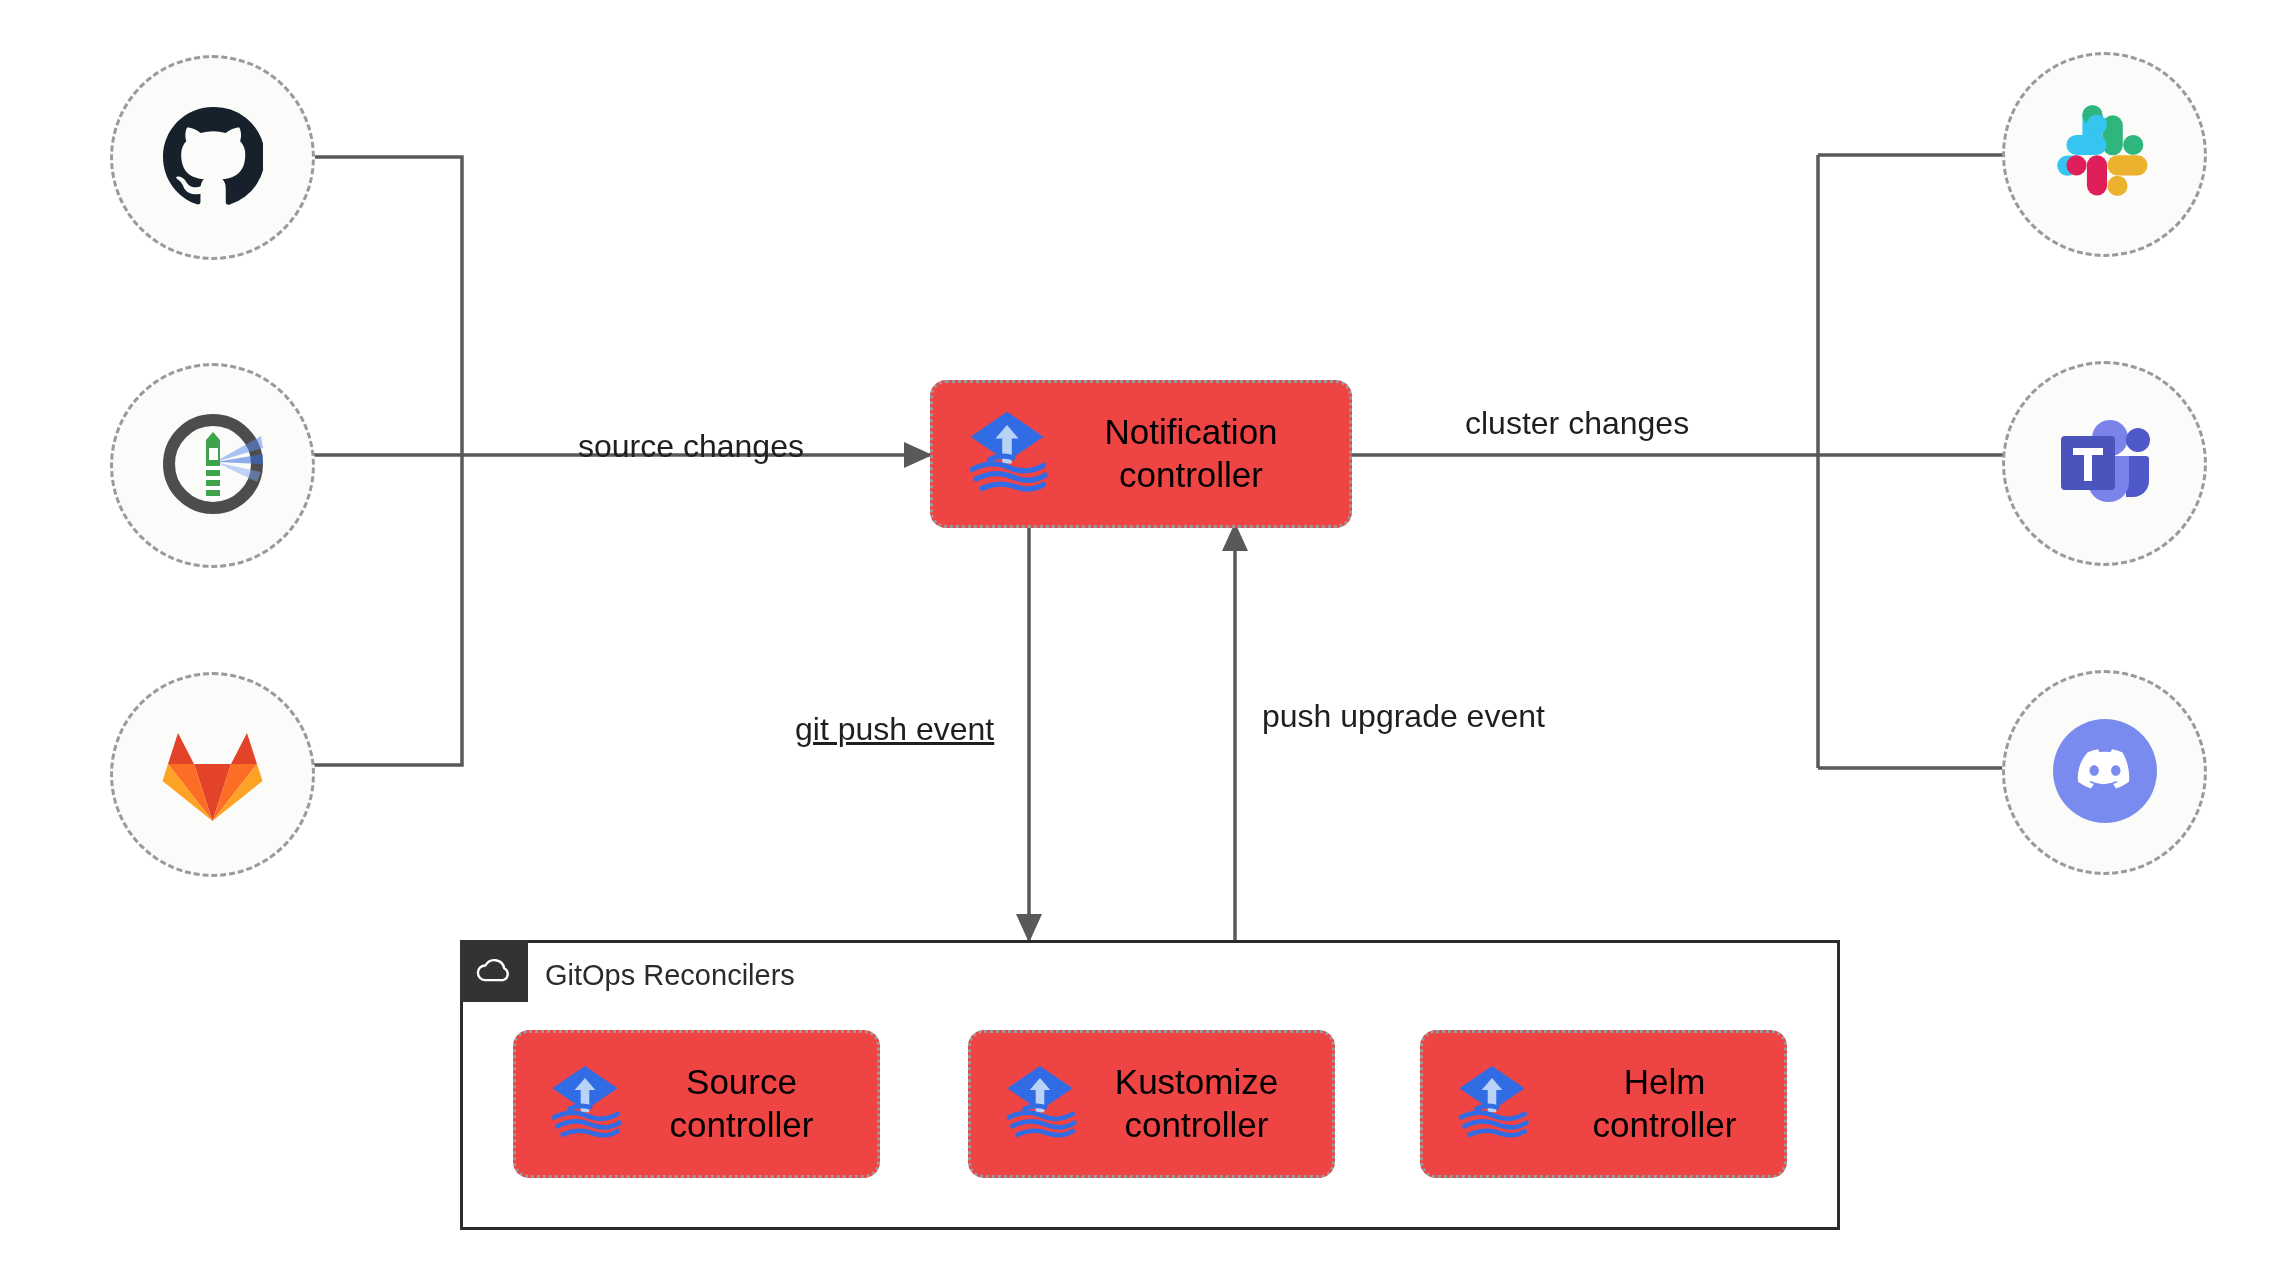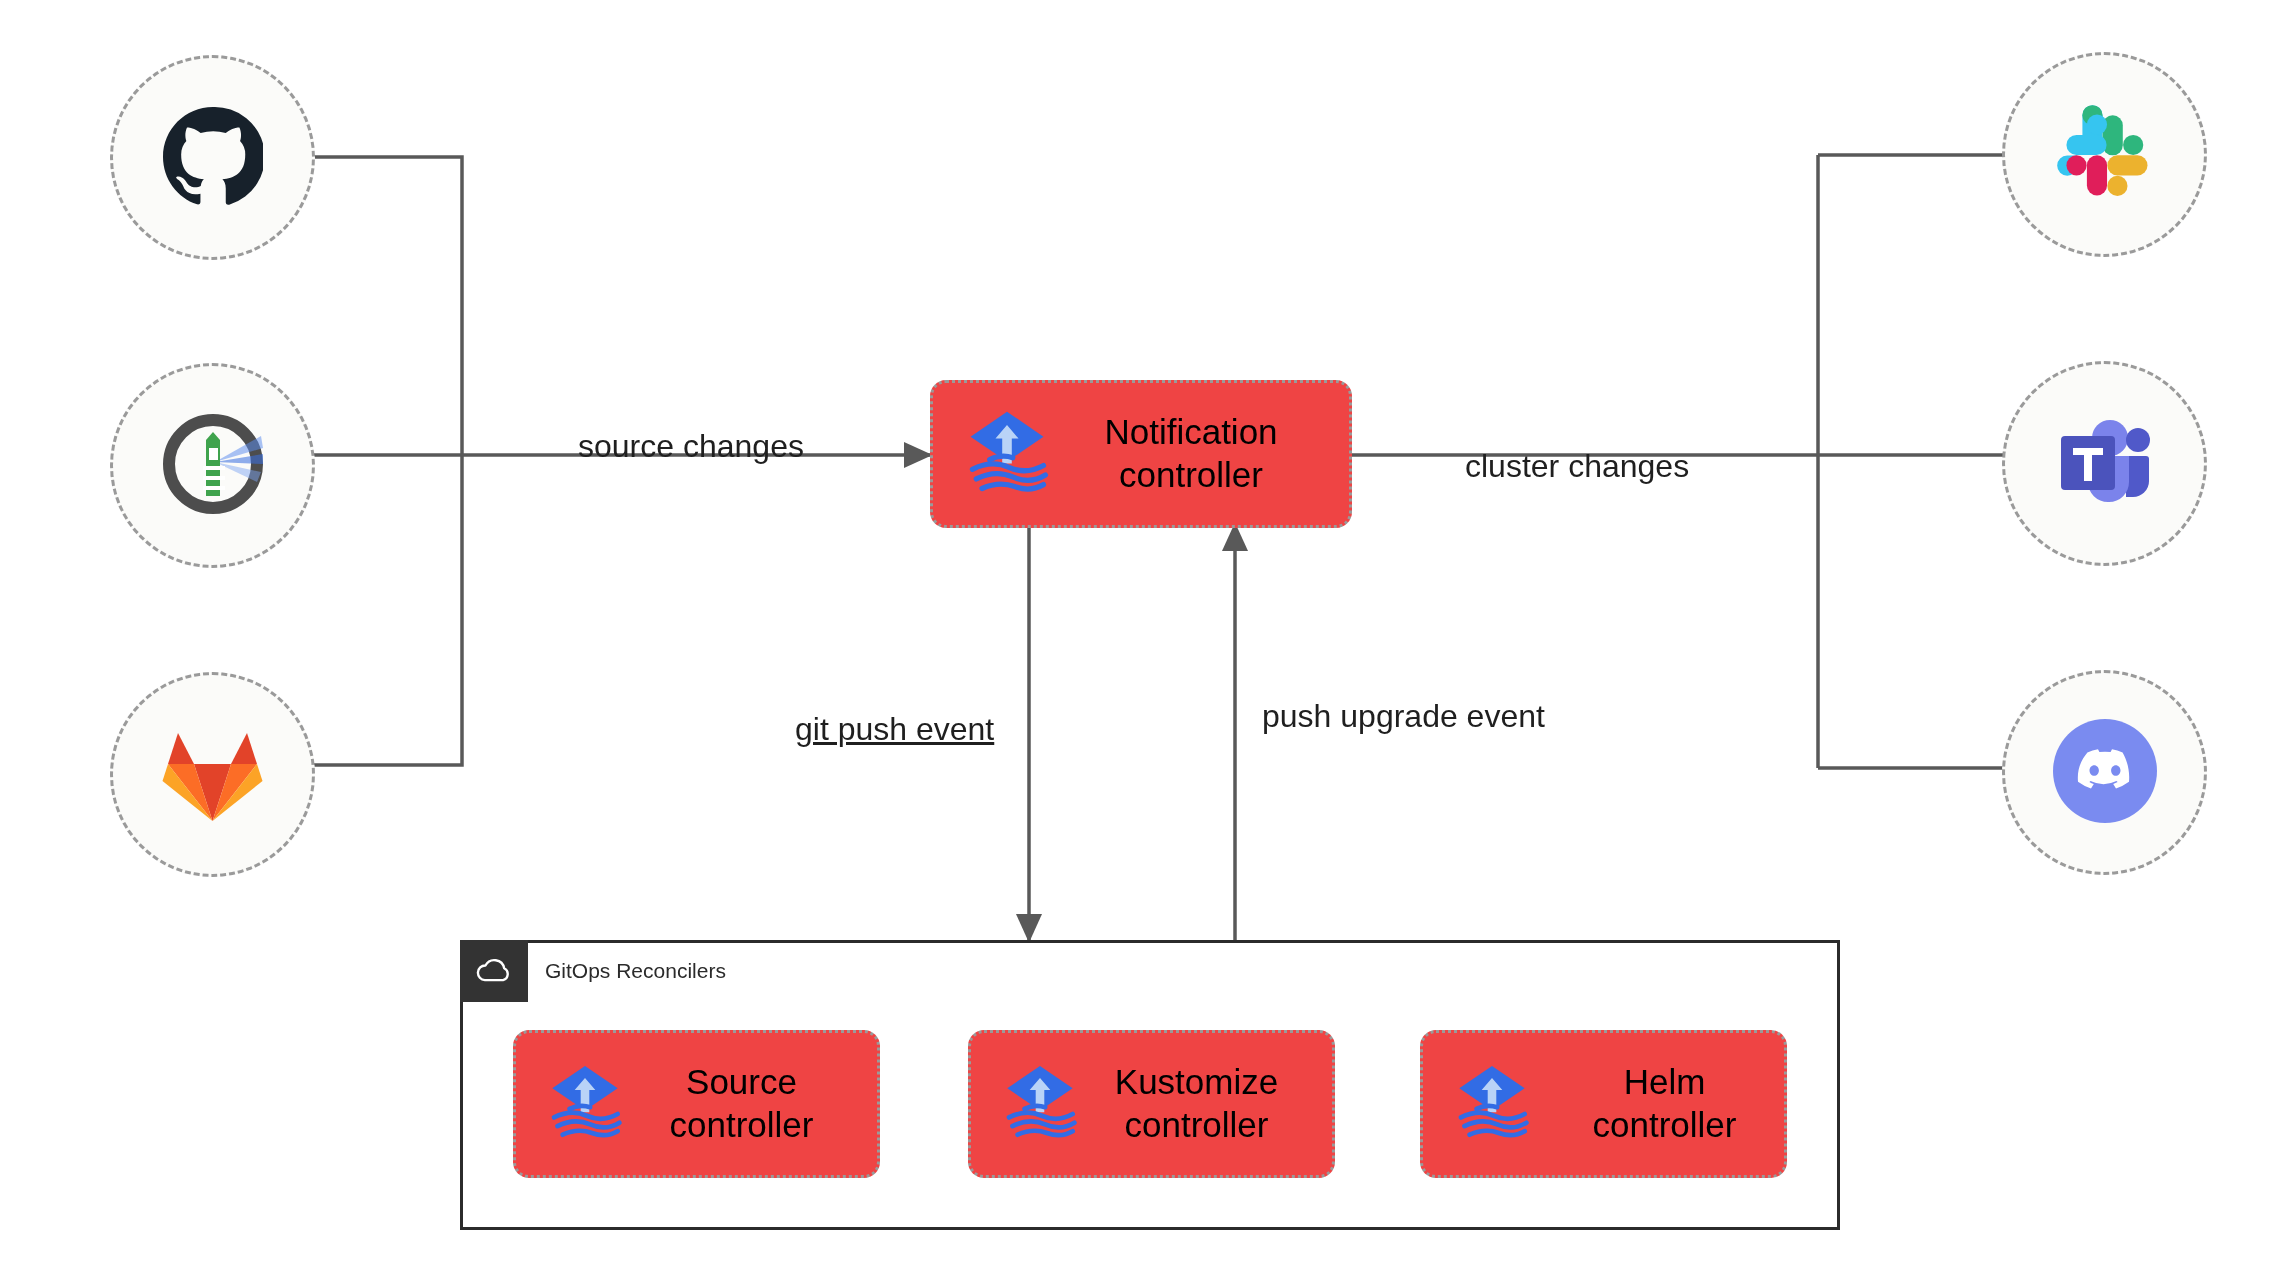--- a/index.html
+++ b/index.html
@@ -67,21 +67,21 @@
   }
   .group-badge {
     position: absolute;
     background: #333333;
     display: flex;
     align-items: center;
     justify-content: center;
   }
   .group-title {
     position: absolute;
-    font-size: 21px;
+    font-size: 29px;
     color: #2b2b2b;
     white-space: nowrap;
   }
 </style>
 </head>
 <body>
 
 <svg id="canvas" viewBox="0 0 2292 1284">
   <defs>
     <marker id="arrow" viewBox="0 0 12 12" refX="10" refY="6" markerWidth="9" markerHeight="9" orient="auto-start-reverse">
@@ -226,21 +226,21 @@
         <path d="M32 58 Q44 52 56 56"></path>
       </g>
     </svg>
   </span>
   <span class="ctrl-label">Notification
 controller</span>
 </div>
 
 <div class="edge-label" style="left:578px; top:405px;margin-top:23px;">source changes</div>
 
-<div class="edge-label" style="left:1465px; top:405px;margin-top:43px;">cluster changes</div>
+<div class="edge-label" style="left:1465px; top:405px;">cluster changes</div>
 
 <div class="edge-label" style="left:795px; top:711px;text-decoration:underline;">git push event</div>
 
 <div class="edge-label" style="left:1262px; top:698px;">push upgrade event</div>
 
 <div class="group-box" style="left:460px; top:940px; width:1380px; height:290px;"></div>
 
 <div class="group-badge" style="left:460px; top:940px; width:68px; height:62px;">
   <svg width="40" height="26" viewBox="0 0 44 28">
     <path d="M12 24 a8 8 0 0 1 0.6 -16 a11 11 0 0 1 20.6 3 a7 7 0 0 1 -1.2 13 z" fill="none" stroke="#ffffff" stroke-width="2.6" stroke-linejoin="round"></path>

